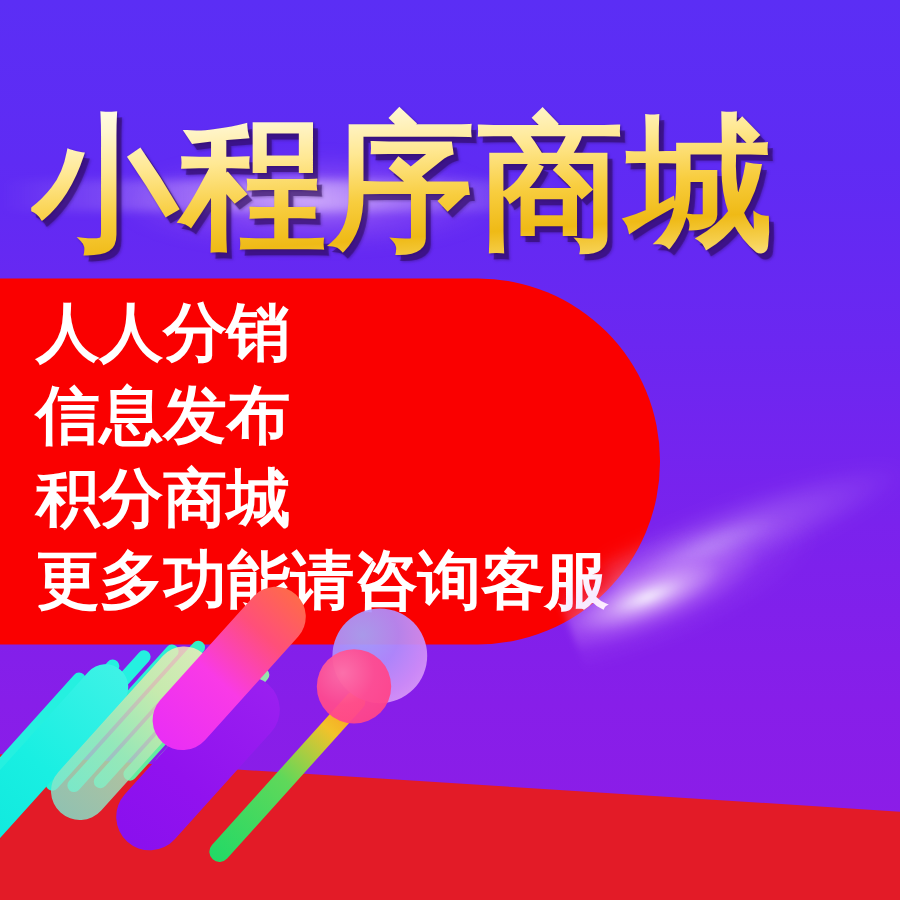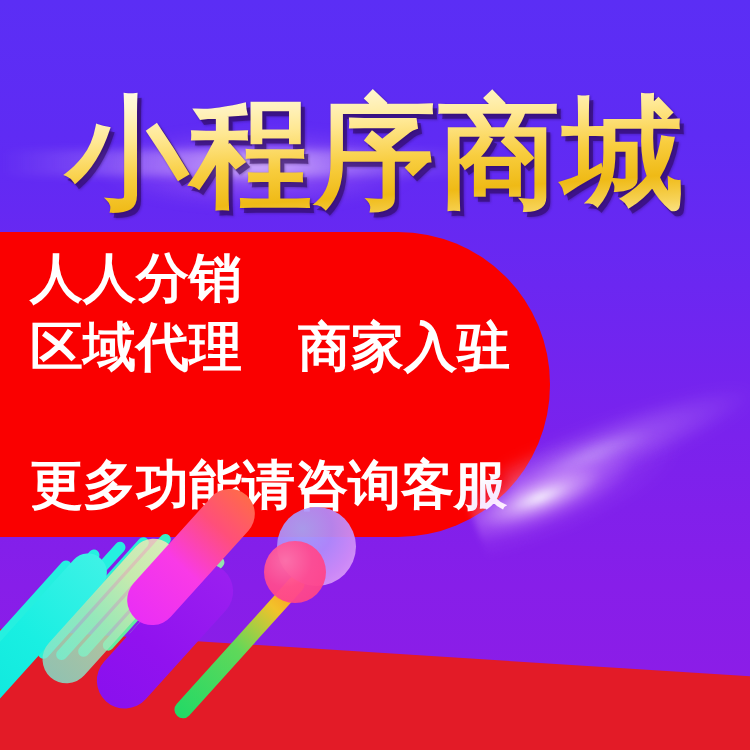--- a/index.html
+++ b/index.html
@@ -119,21 +119,20 @@
         #f8cd3e 56%,
         #efba16 74%,
         #f7d358 88%,
         #fdeda6 100%);
     -webkit-background-clip: text;
     background-clip: text;
     color: transparent;
     -webkit-text-fill-color: transparent;
     filter: drop-shadow(4px 5px 0px rgba(46,10,90,0.55))
             drop-shadow(1px 1px 1px rgba(30,5,70,0.5));
-    text-align: center;
   }
 
   
   .red-panel {
     position: absolute;
     left: -240px;
     top: 232px;
     width: 790px;
     height: 305px;
     background: #fa0000;
@@ -144,20 +143,21 @@
     position: absolute;
     left: 30px;
     top: 243px;
     width: 520px;
   }
   .feature-row {
     display: flex;
     align-items: baseline;
     height: 69px;
     white-space: nowrap;
+    flex-direction: column;
   }
   .feature-cell {
     color: #ffffff;
     font-family: "DejaVu Sans", "Liberation Sans", sans-serif;
     font-weight: 700;
     font-size: 53px;
     line-height: 69px;
     letter-spacing: 0px;
   }
   .feature-cell.col-a { width: 268px; }
@@ -226,22 +226,22 @@
     <div class="title-text">小程序商城</div>
   </div>
 
   <div class="red-panel"></div>
 
   <div class="features">
     <div class="feature-row">
       <span class="feature-cell col-a">人人分销</span>
     </div>
     <div class="feature-row">
-      <span class="feature-cell col-a">区域代理</span>
-      <span class="feature-cell">商家入驻</span>
+      <span class="feature-cell col-a">信息发布</span>
+      <span class="feature-cell">积分商城</span>
     </div>
     <div class="feature-row">
     </div>
     <div class="feature-row">
       <span class="feature-cell wide">更多功能请咨询客服</span>
     </div>
   </div>
 
   <div class="light-streak tail"></div>
   <div class="light-streak"></div>

